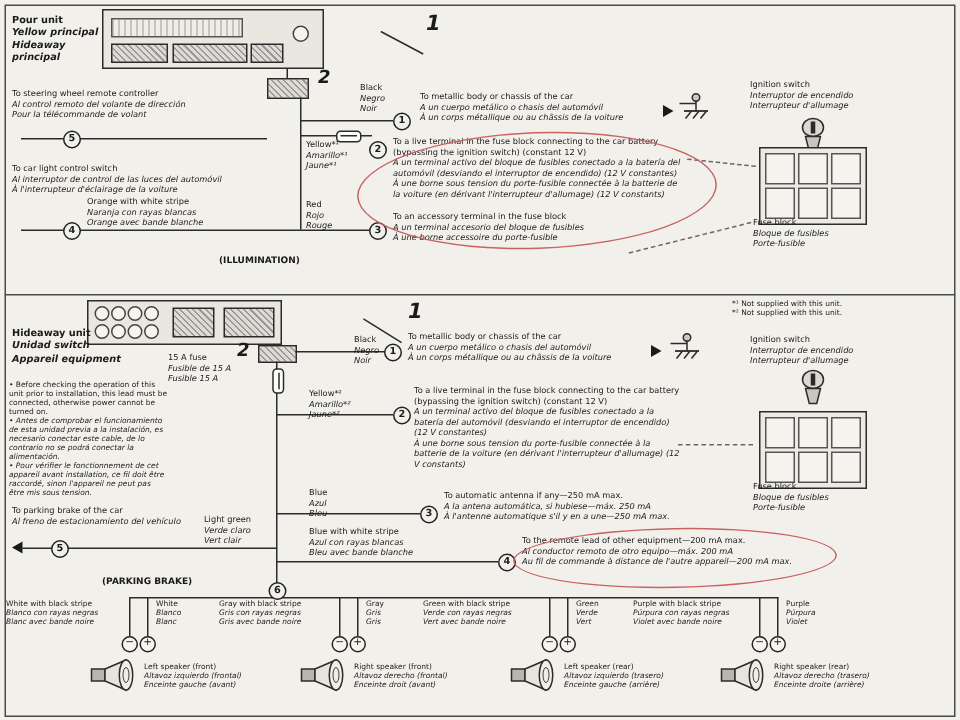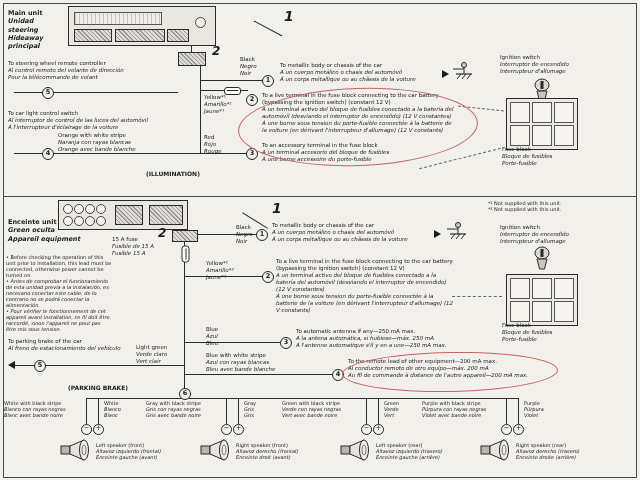--- a/index.html
+++ b/index.html
@@ -33,22 +33,22 @@
   svg.ic{position:absolute;z-index:2;overflow:visible}
 </style>
 </head>
 <body>
 
 <div id="page">
 
   <div class="panel" style="left:3px;top:3px;width:632px;height:192px"></div>
 
   <div class="tb f65 b" style="left:8px;top:9px;width:58px">
-      <span class="en">Main unit</span>
-      <span class="tr">Unidad steering</span>
+      <span class="en">Pour unit</span>
+      <span class="tr">Yellow principal</span>
       <span class="tr">Hideaway principal</span>
     </div>
 
   <div class="unitbox" style="left:68px;top:6px;width:146px;height:38px">
     <div style="position:absolute;left:5px;top:5px;width:86px;height:11px;border:1px solid #555;background:repeating-linear-gradient(90deg,#c7c4bd 0,#c7c4bd 1px,#efede6 1px,#efede6 4px)"></div>
     <div class="hatch" style="left:5px;top:22px;width:36px;height:11px"></div>
     <div class="hatch" style="left:46px;top:22px;width:48px;height:11px"></div>
     <div class="hatch" style="left:98px;top:22px;width:20px;height:11px"></div>
     <div class="pin" style="left:126px;top:10px;width:9px;height:9px"></div>
   </div>
@@ -176,22 +176,22 @@
     <div class="hatch" style="left:56px;top:4px;width:26px;height:18px"></div>
     <div class="hatch" style="left:90px;top:4px;width:32px;height:18px"></div>
   </div>
   <div class="hatch" style="left:172px;top:230px;width:24px;height:10px"></div>
 
   <div class="callout" style="left:272px;top:200px">1</div>
   <div class="hline" style="left:240px;top:220px;width:30px;transform:rotate(32deg)"></div>
   <div class="callout" style="left:158px;top:226px;font-size:12px">2</div>
 
   <div class="tb f65 b" style="left:8px;top:218px;width:85px">
-      <span class="en">Enceinte unit</span>
-      <span class="tr">Green oculta</span>
+      <span class="en">Hideaway unit</span>
+      <span class="tr">Unidad switch</span>
       <span class="tr">Appareil equipment</span>
     </div>
   <div class="tb" style="left:112px;top:236px;width:58px">
       <span class="en">15 A fuse</span>
       <span class="tr">Fusible de 15 A</span>
       <span class="tr">Fusible 15 A</span>
     </div>
   <div class="fusicon" style="left:177px;top:250px;transform:rotate(90deg)"></div>
 
   <div class="vline" style="left:184px;top:240px;height:158px"></div>

